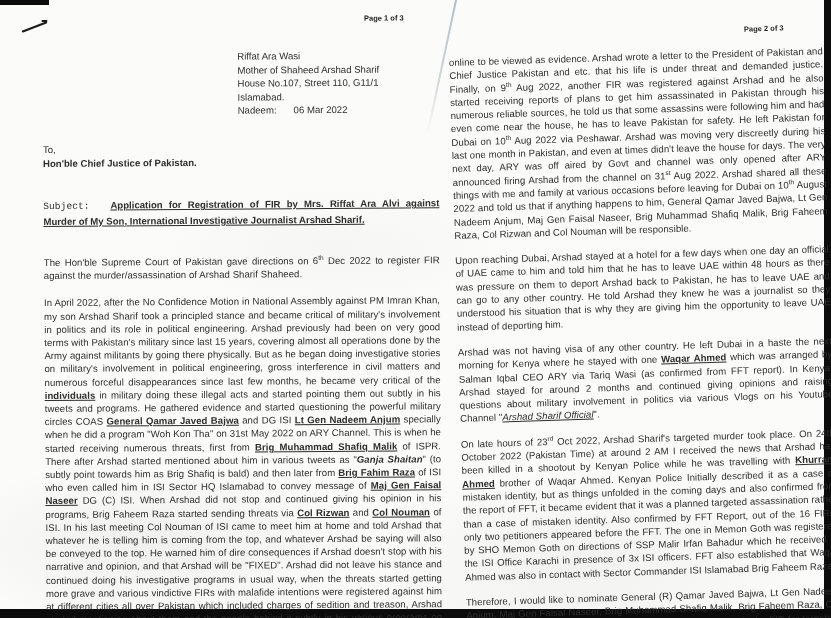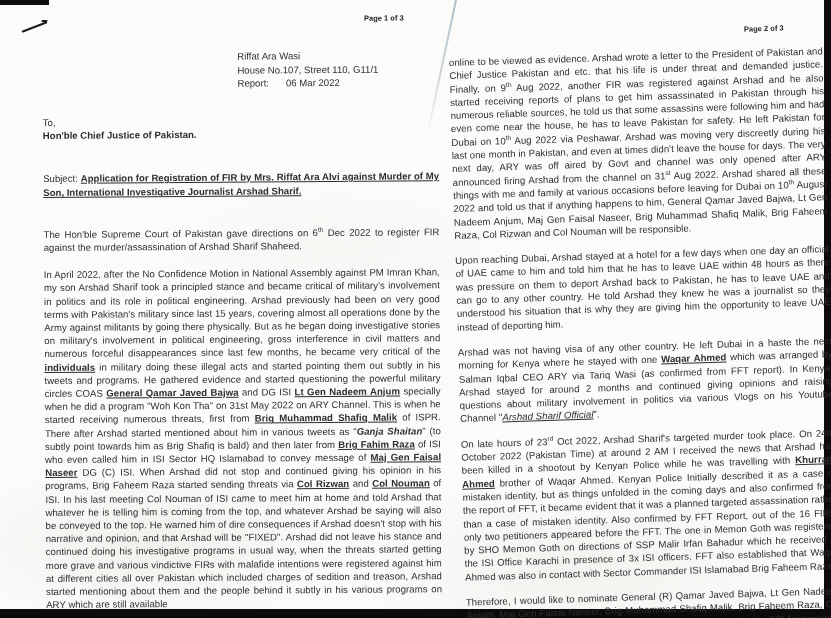--- a/index.html
+++ b/index.html
@@ -42,21 +42,21 @@
   .page1 .page-label{margin-left:322px;}
   .page2 .page-label{margin-left:296px;}
 
   .sender{margin:26px 0 0 195px;font-size:9.6px;line-height:13.6px;}
   .date-gap{display:inline-block;width:17px;}
 
   .to-block{margin-top:24px;font-size:9.6px;line-height:13.6px;}
   .to-name{font-weight:bold;}
 
   .subject{margin-top:29px !important;font-size:9.6px;line-height:14.4px;text-align:justify;}
-  .subject-label{margin-right:3px;}
+  .subject-label{margin-right:21px;font-family:Liberation Mono, monospace;}
   .subject-text{font-weight:bold;text-decoration:underline;}
 
   .intro{margin-top:27px !important;}
   .body1{margin-top:14px !important;}
 
   .page2 .para{margin-top:12px;line-height:13.3px;}
   .page2 .para:first-of-type{margin-top:13px;}
   .seg-bu{font-weight:bold;text-decoration:underline;}
   .seg-biu{font-weight:bold;font-style:italic;}
   .seg-iu{font-style:italic;text-decoration:underline;}
@@ -70,23 +70,25 @@
   <div class="edge edge-right"></div>
   <div class="edge edge-bottom"></div>
   <div class="crease"></div>
   <div class="pen-mark"></div>
 
   <section class="page page1">
     <div class="page-label">Page 1 of 3</div>
 
     <div class="sender">
       <div>Riffat Ara Wasi</div>
+      <div>Mother of Shaheed Arshad Sharif</div>
       <div>House No.107, Street 110, G11/1</div>
+      <div>Islamabad.</div>
       <div class="dated">
-        <span>Report:</span><span class="date-gap"></span><span>06 Mar 2022</span>
+        <span>Nadeem:</span><span class="date-gap"></span><span>06 Mar 2022</span>
       </div>
     </div>
 
     <div class="to-block">
       <div>To,</div>
       <div class="to-name">Hon'ble Chief Justice of Pakistan.</div>
     </div>
 
     <p class="subject"><span class="subject-label">Subject:</span><span class="subject-text">Application for Registration of FIR by Mrs. Riffat Ara Alvi against Murder of My Son, International Investigative Journalist Arshad Sharif.</span></p>
 

